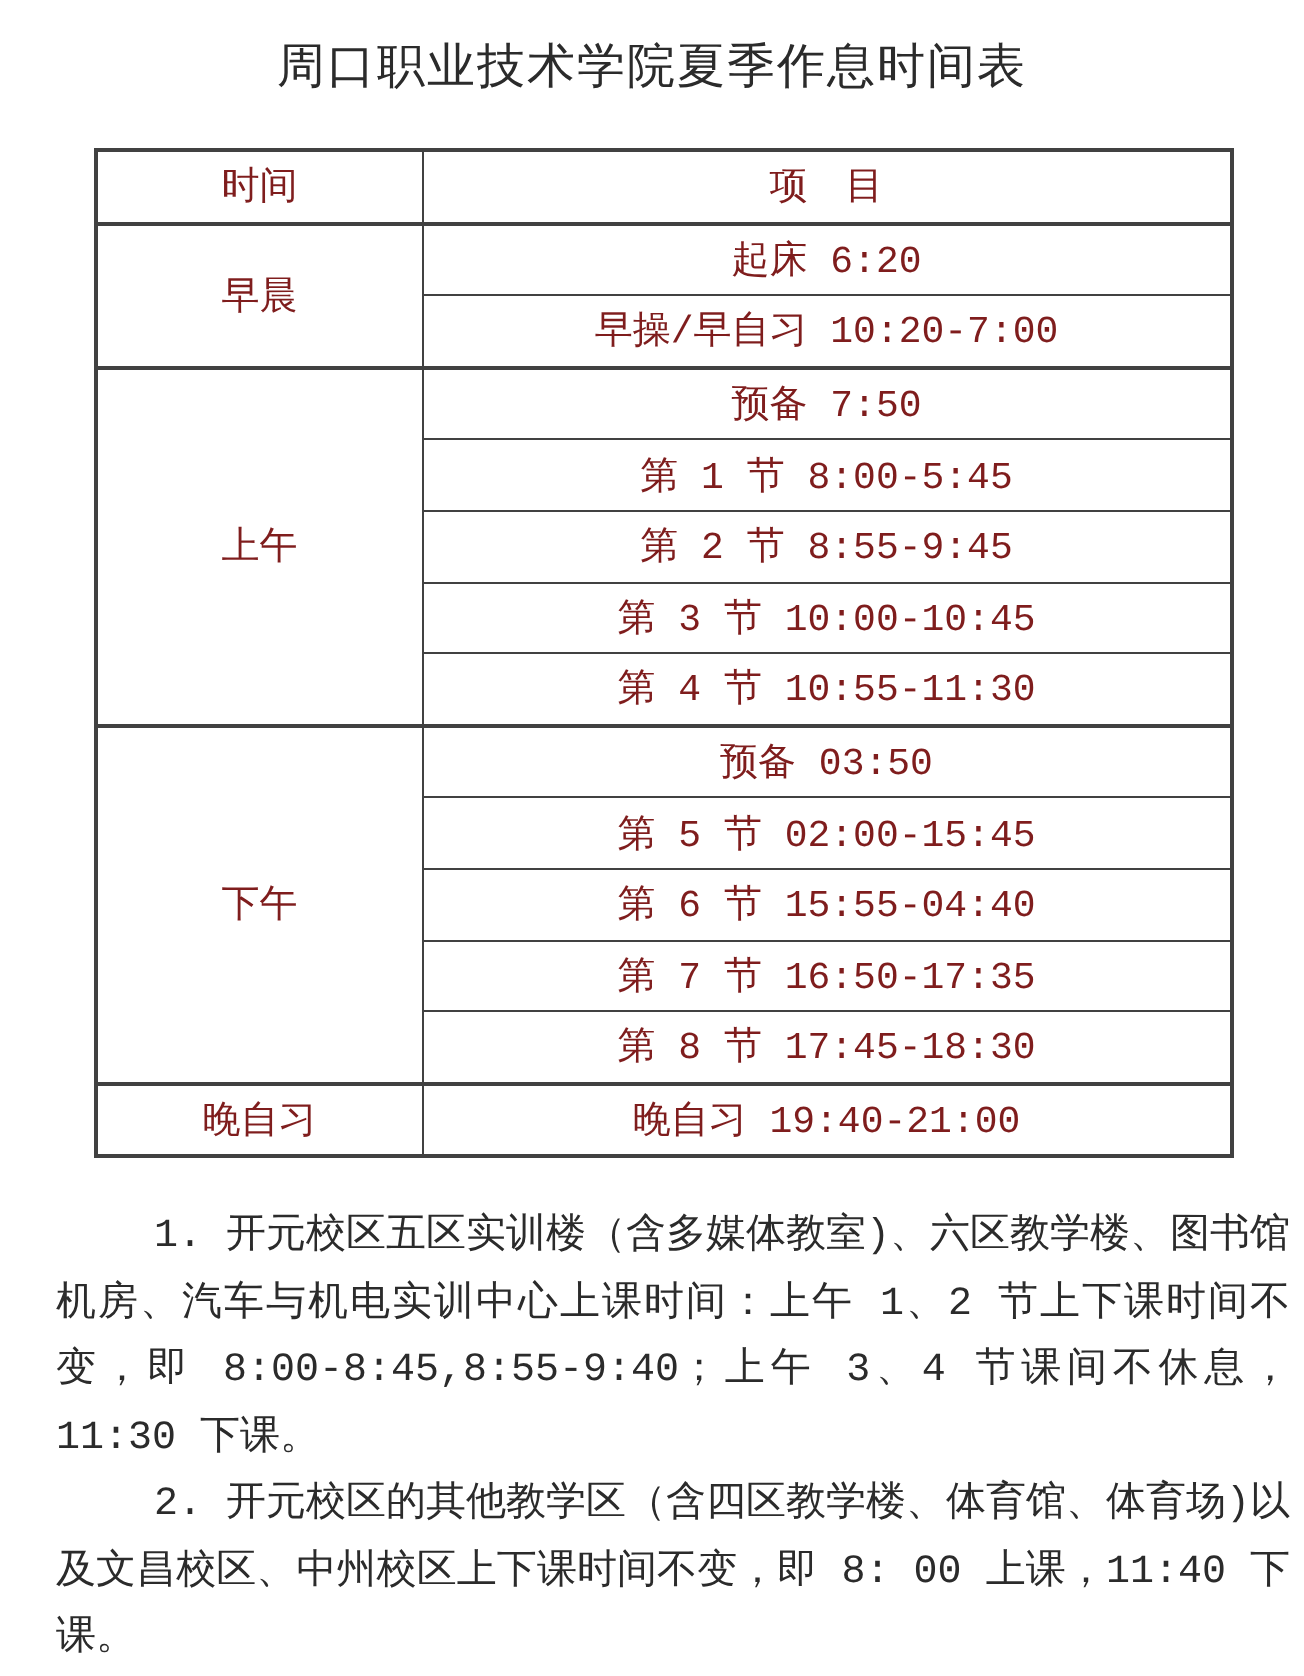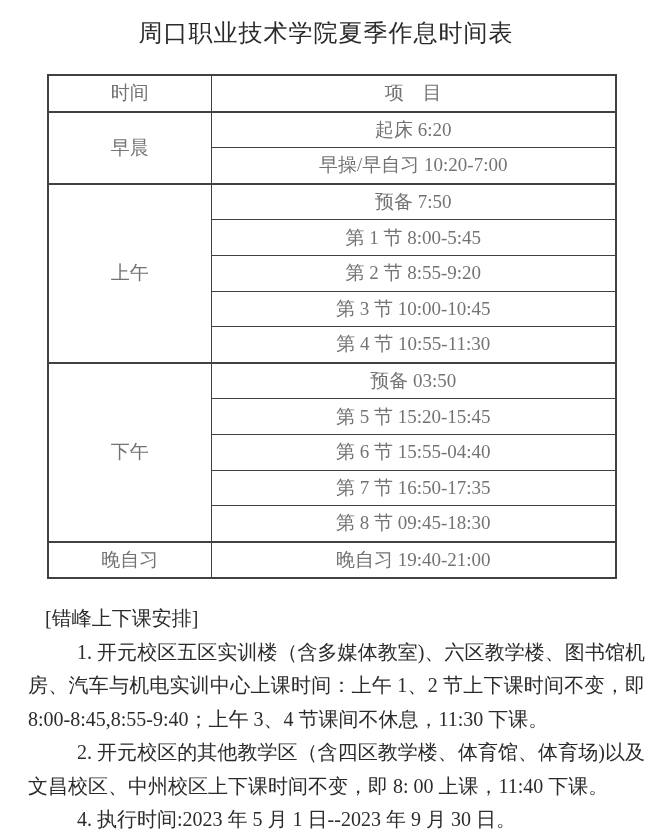--- a/index.html
+++ b/index.html
@@ -11,20 +11,21 @@
     width: 652px;
     height: 838px;
     overflow: hidden;
     font-family: "Liberation Serif", "DejaVu Serif", serif;
     color: #2f2f2f;
   }
   .page {
     width: 652px;
     height: 838px;
     position: relative;
+    font-family: Liberation Mono, monospace;
   }
   .doc-title {
     margin: 0;
     padding-top: 17px;
     text-align: center;
     font-size: 24px;
     font-weight: 400;
     letter-spacing: 1px;
     color: #2b2b2b;
   }
@@ -39,21 +40,21 @@
   col.time-col  { width: 163px; }
   col.item-col  { width: 405px; }
   table.schedule th,
   table.schedule td {
     border: 1px solid #414141;
     text-align: center;
     vertical-align: middle;
     height: 34.6px;
     padding: 0;
     font-weight: 400;
-    color: #737373;
+    color: #7f1d1d;
   }
   table.schedule thead th {
     border-bottom-width: 2px;
   }
   table.schedule tr.section-start td {
     border-top-width: 2px;
   }
   .notes {
     margin-top: 23px;
     font-size: 20px;
@@ -96,53 +97,52 @@
           <td>早操/早自习 10:20-7:00</td>
         </tr>
         <tr class="section-start">
           <td rowspan="5">上午</td>
           <td>预备 7:50</td>
         </tr>
         <tr>
           <td>第 1 节 8:00-5:45</td>
         </tr>
         <tr>
-          <td>第 2 节 8:55-9:20</td>
+          <td>第 2 节 8:55-9:45</td>
         </tr>
         <tr>
           <td>第 3 节 10:00-10:45</td>
         </tr>
         <tr>
           <td>第 4 节 10:55-11:30</td>
         </tr>
         <tr class="section-start">
           <td rowspan="5">下午</td>
           <td>预备 03:50</td>
         </tr>
         <tr>
-          <td>第 5 节 15:20-15:45</td>
+          <td>第 5 节 02:00-15:45</td>
         </tr>
         <tr>
           <td>第 6 节 15:55-04:40</td>
         </tr>
         <tr>
           <td>第 7 节 16:50-17:35</td>
         </tr>
         <tr>
-          <td>第 8 节 09:45-18:30</td>
+          <td>第 8 节 17:45-18:30</td>
         </tr>
         <tr class="section-start">
           <td rowspan="1">晚自习</td>
           <td>晚自习 19:40-21:00</td>
         </tr>
       </tbody>
   </table>
 
   <div class="notes">
-    <p class="notes-heading">[错峰上下课安排]</p>
     <div id="notes-list">
         <p class="note-para">1. 开元校区五区实训楼（含多媒体教室)、六区教学楼、图书馆机房、汽车与机电实训中心上课时间：上午 1、2 节上下课时间不变，即 8:00-8:45,8:55-9:40；上午 3、4 节课间不休息，11:30 下课。</p>
         <p class="note-para">2. 开元校区的其他教学区（含四区教学楼、体育馆、体育场)以及文昌校区、中州校区上下课时间不变，即 8: 00 上课，11:40 下课。</p>
         <p class="note-para">4. 执行时间:2023 年 5 月 1 日--2023 年 9 月 30 日。</p>
       </div>
   </div>
 
 </div>
 
 </body></html>

